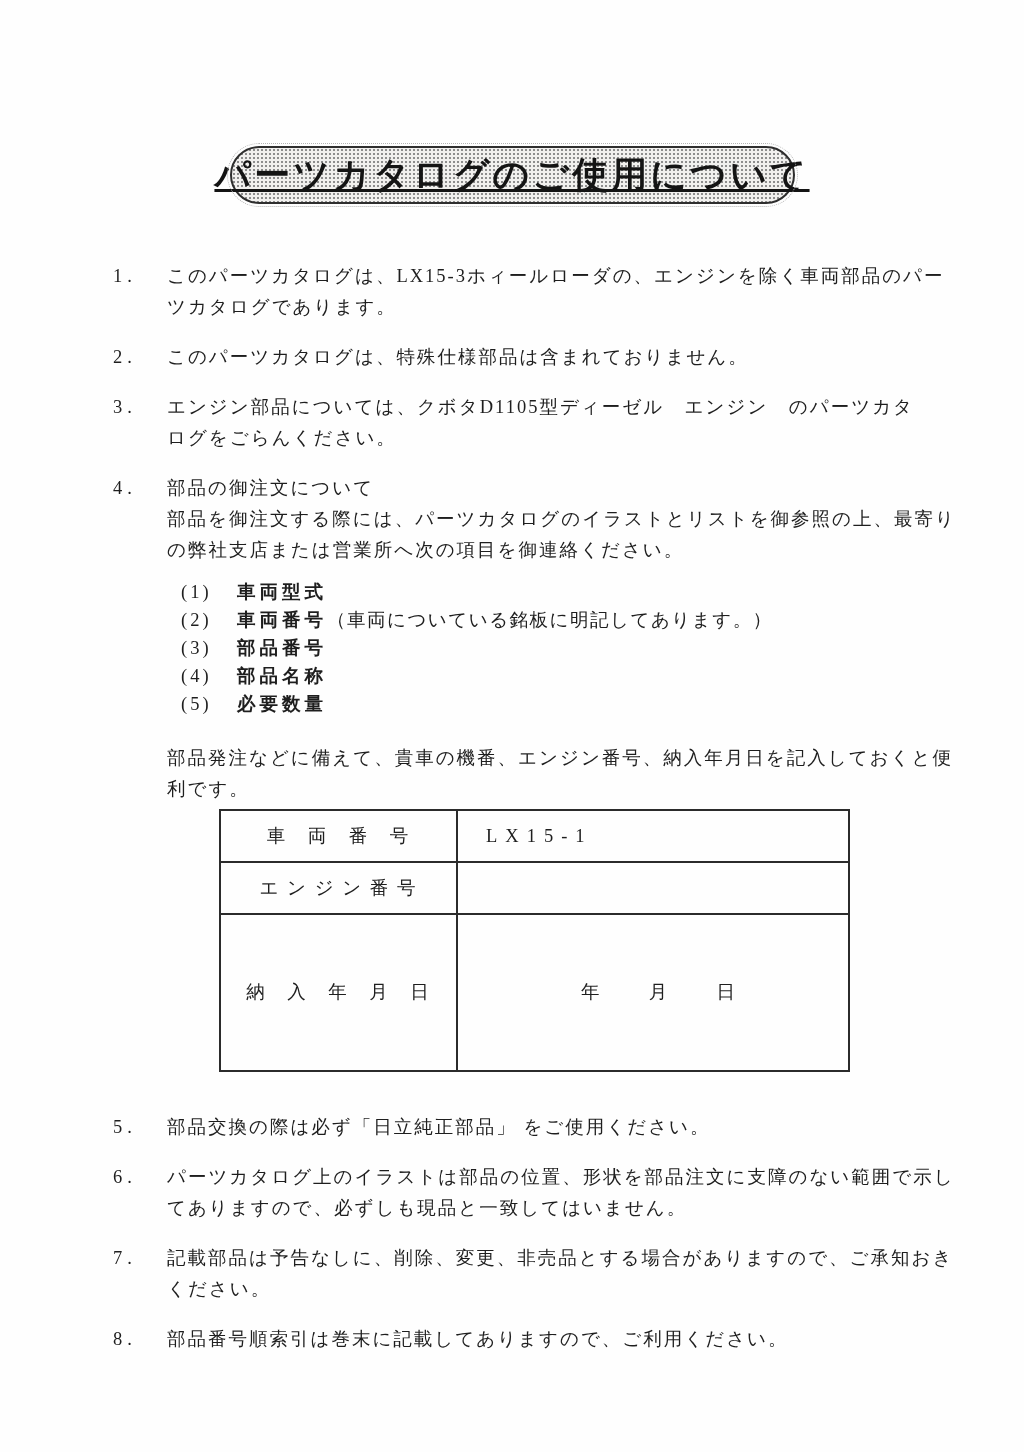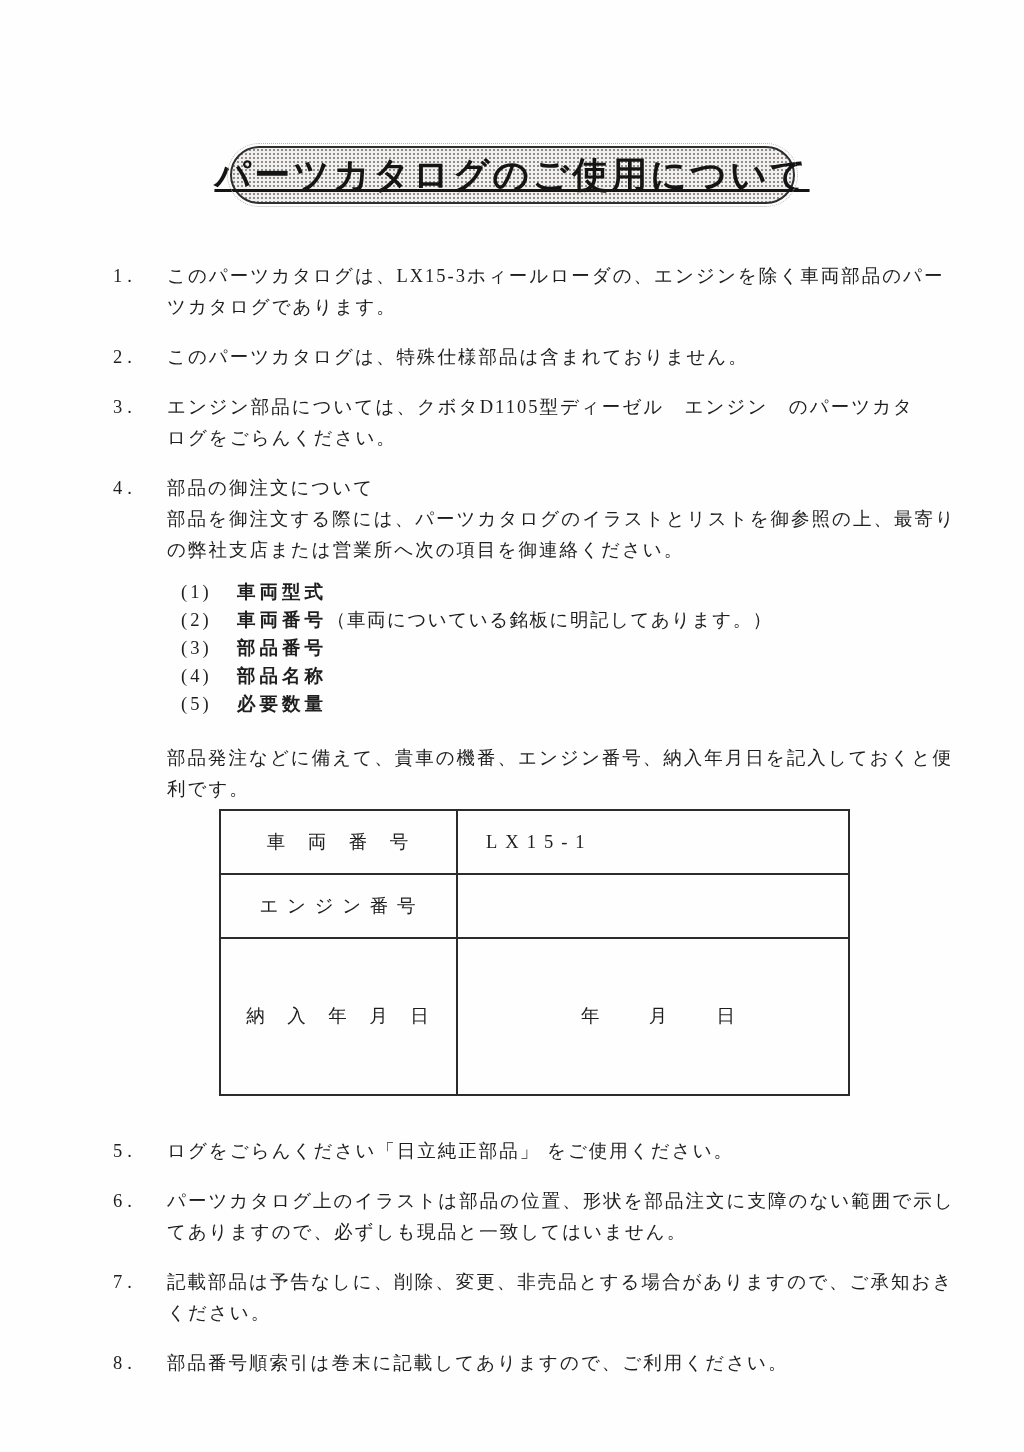--- a/index.html
+++ b/index.html
@@ -69,21 +69,21 @@
   
   .memo { margin-top: 25px; }
   
   .vehicle-table {
     margin: 4px 0 0 52px;
     border-collapse: collapse;
     font-size: 18.5px;
   }
   .vehicle-table td {
     border: 2px solid #2b2b2b;
-    height: 64px;
+    height: 52px;
     vertical-align: middle;
   }
   .t-label {
     width: 237px;
     text-align: center;
     letter-spacing: 2px;
     white-space: pre;
   }
   .t-value {
     width: 392px;
@@ -195,21 +195,21 @@
               </td>
             </tr>
           </tbody>
         </table>
       </div>
     </div>
 
     <div class="item gap-after-table">
       <span class="num">5.</span>
       <div class="body">
-        <div class="line"><span>ログをごらんください</span><span class="strong">「日立純正部品」</span><span> をご使用ください。</span></div>
+        <div class="line"><span>部品交換の際は必ず</span><span class="strong">「日立純正部品」</span><span> をご使用ください。</span></div>
       </div>
     </div>
 
     <div class="item">
       <span class="num">6.</span>
       <div class="body">
         <div class="line">パーツカタログ上のイラストは部品の位置、形状を部品注文に支障のない範囲で示し</div>
         <div class="line">てありますので、必ずしも現品と一致してはいません。</div>
       </div>
     </div>

